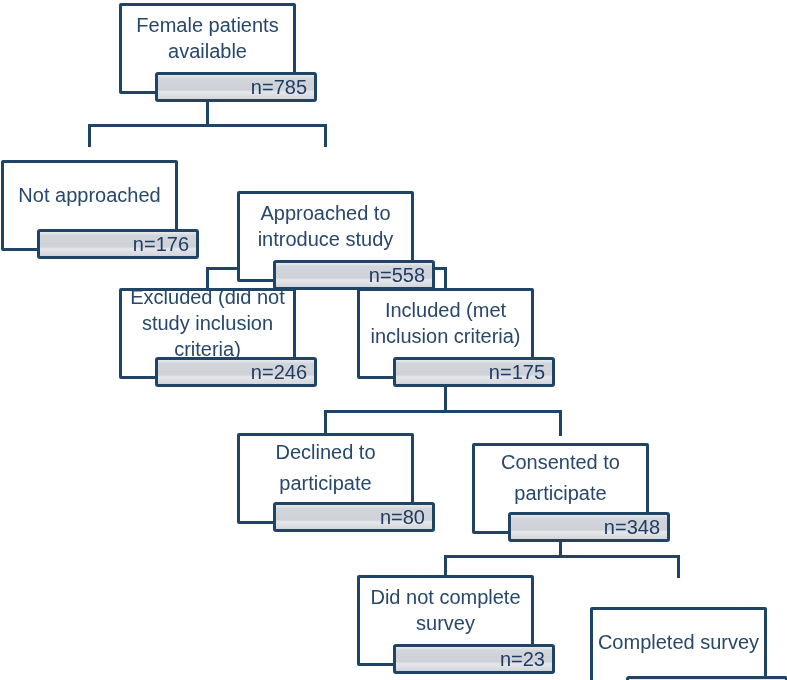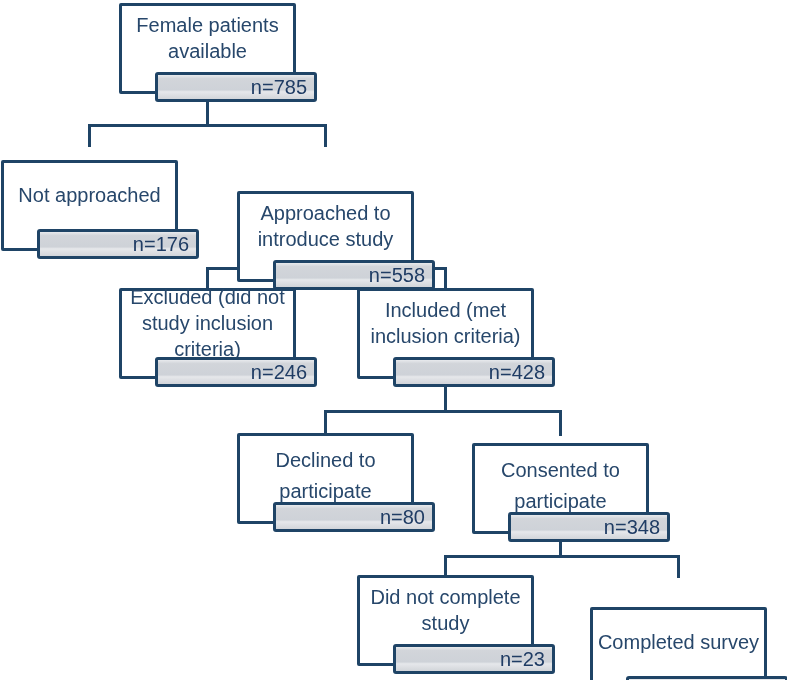--- a/index.html
+++ b/index.html
@@ -39,21 +39,20 @@
     justify-content: center;
     text-align: center;
     color: #27476b;
     font-size: 20px;
     line-height: 1.3;
     white-space: pre-line;
     z-index: 3;
   }
   .loose .node-label {
     line-height: 1.55;
-    margin-top: 8px;
   }
   .n-box {
     position: absolute;
     left: 36px;
     top: 69px;
     width: 162px;
     height: 30px;
     box-sizing: border-box;
     border: 3px solid #1f4466;
     border-radius: 3px;
@@ -123,41 +122,41 @@
     <div class="main-box"></div>
     <div class="node-label">Excluded (did not
 study inclusion criteria)</div>
     <div class="n-box">n=246</div>
   </div>
 
   <div class="node" style="left:357px; top:288px;text-decoration:underline;">
     <div class="main-box"></div>
     <div class="node-label">Included (met
 inclusion criteria)</div>
-    <div class="n-box">n=428</div>
+    <div class="n-box">n=175</div>
   </div>
 
   <div class="node loose" style="left:237px; top:433px;">
     <div class="main-box"></div>
     <div class="node-label">Declined to
 participate</div>
     <div class="n-box">n=80</div>
   </div>
 
   <div class="node loose" style="left:472px; top:443px;">
     <div class="main-box"></div>
     <div class="node-label">Consented to
 participate</div>
     <div class="n-box">n=348</div>
   </div>
 
   <div class="node" style="left:357px; top:575px;">
     <div class="main-box"></div>
     <div class="node-label">Did not complete
-study</div>
+survey</div>
     <div class="n-box">n=23</div>
   </div>
 
   <div class="node" style="left:590px; top:607px;">
     <div class="main-box"></div>
     <div class="node-label">Completed survey</div>
     <div class="n-box">n=456</div>
   </div>
 
 </div>

